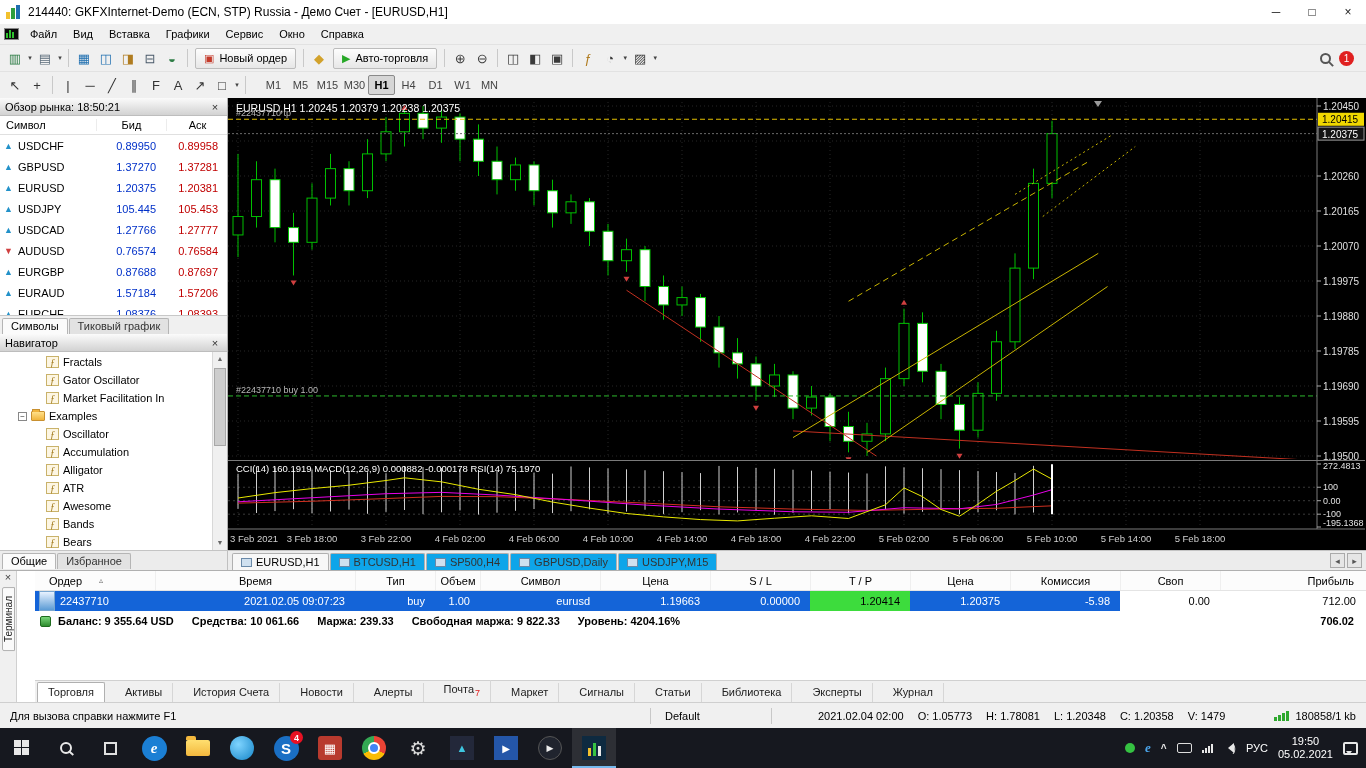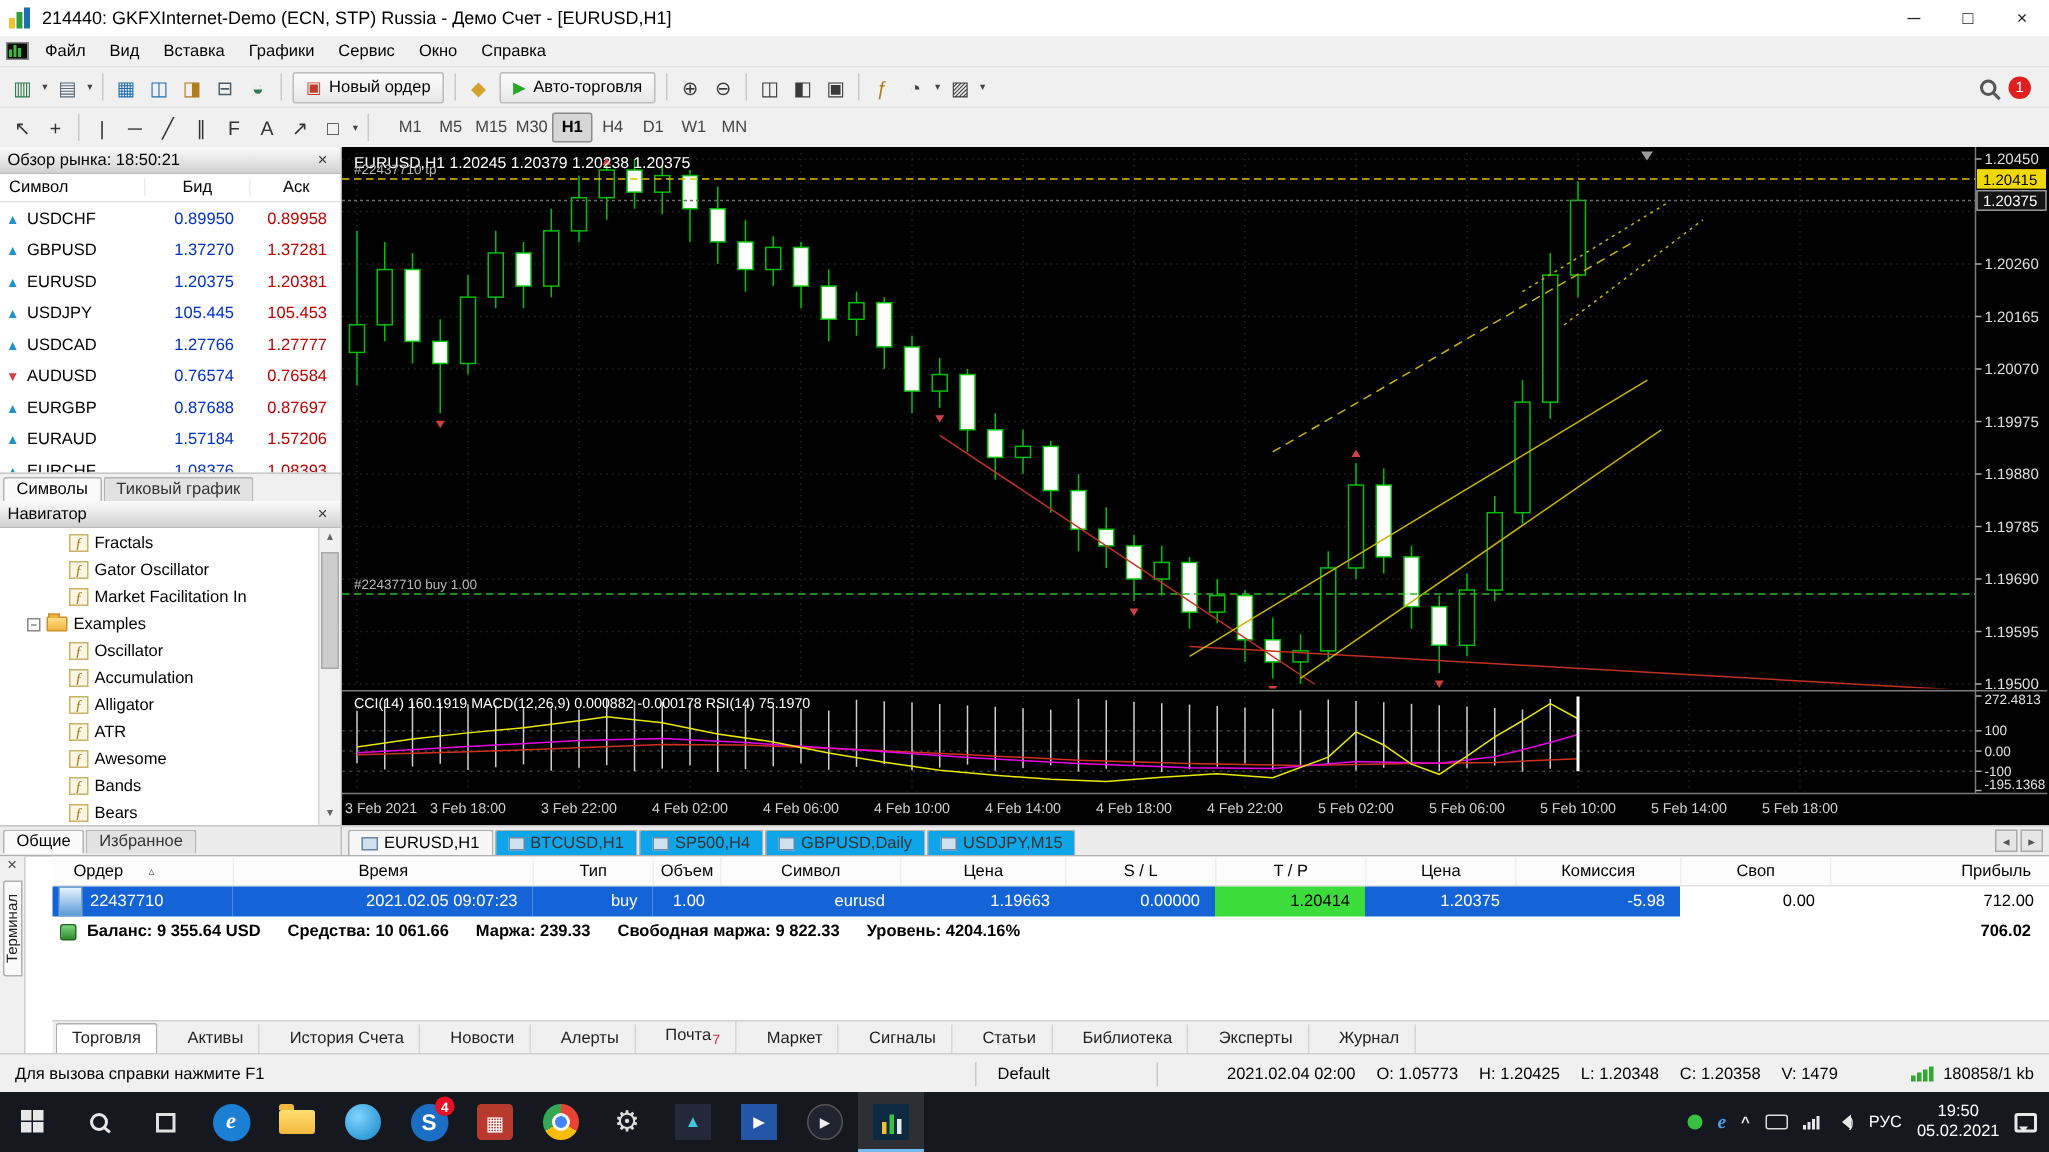--- a/index.html
+++ b/index.html
@@ -778,21 +778,21 @@
   </div>
 
   <div class="statusbar">
     <span class="sb-help">Для вызова справки нажмите F1</span>
     <span class="sb-sep"></span>
     <span class="sb-profile">Default</span>
     <span class="sb-sep"></span>
     <div class="sb-quote" id="sbQuote">
         <span>2021.02.04 02:00</span>
         <span>O: 1.05773</span>
-        <span>H: 1.20425</span>
+        <span>H: 1.78081</span>
         <span>L: 1.20348</span>
         <span>C: 1.20358</span>
         <span>V: 1479</span>
       </div>
     <div class="sb-right">
       <span class="sig-bars">
           <i style="height:4px"></i>
           <i style="height:6px"></i>
           <i style="height:8px"></i>
           <i style="height:10px"></i>

